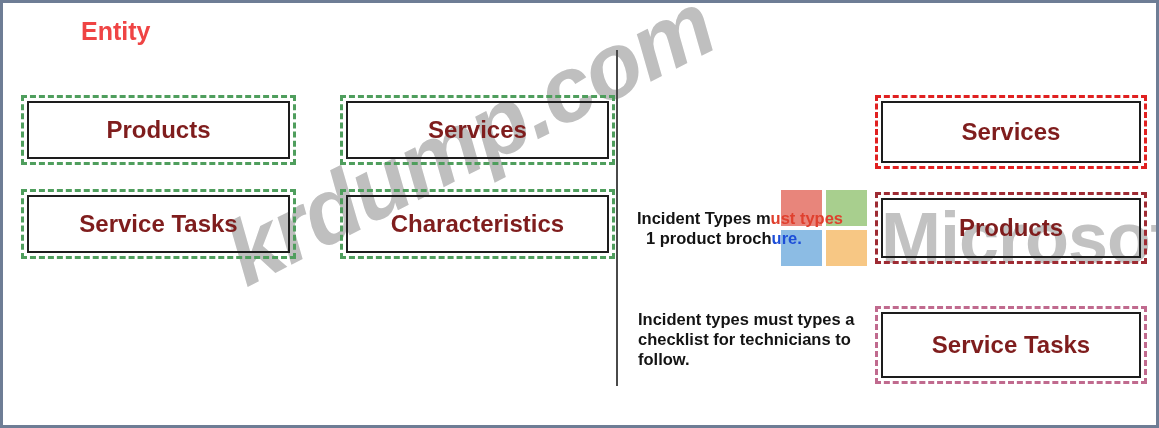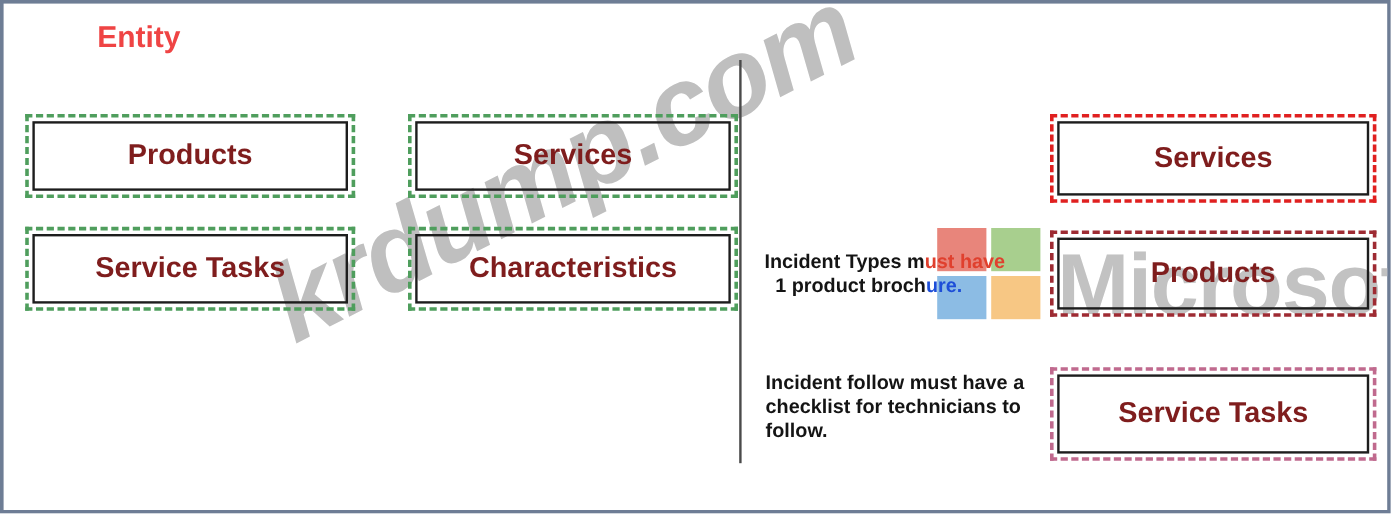--- a/index.html
+++ b/index.html
@@ -173,27 +173,27 @@
     <span class="inner"></span>
     <span class="label">Characteristics</span>
   </div>
 
 
   <div class="node dash-red" style="left:872px; top:92px; width:272px; height:74px;">
     <span class="inner"></span>
     <span class="label">Services</span>
   </div>
 
-  <div class="req-text" style="left:634px; top:205px; width:235px;"><span>Incident Types m</span><span class="hl-red">ust have</span><br><span style="margin-left:9px; display:inline-block">1 product broch</span><span class="hl-blue">ure.</span></div>
+  <div class="req-text" style="left:634px; top:205px; width:235px;"><span>Incident Types m</span><span class="hl-red">ust types</span><br><span style="margin-left:9px; display:inline-block">1 product broch</span><span class="hl-blue">ure.</span></div>
 
   <div class="node dash-darkred" style="left:872px; top:189px; width:272px; height:72px;">
     <span class="inner"></span>
     <span class="label">Products</span>
   </div>
 
-  <div class="req-text" style="left:635px; top:306px; width:248px;">Incident follow must have a checklist for technicians to follow.</div>
+  <div class="req-text" style="left:635px; top:306px; width:248px;">Incident types must types a checklist for technicians to follow.</div>
 
   <div class="node dash-pink" style="left:872px; top:303px; width:272px; height:78px;">
     <span class="inner"></span>
     <span class="label">Service Tasks</span>
   </div>
 
 </div>
 
 </body></html>

